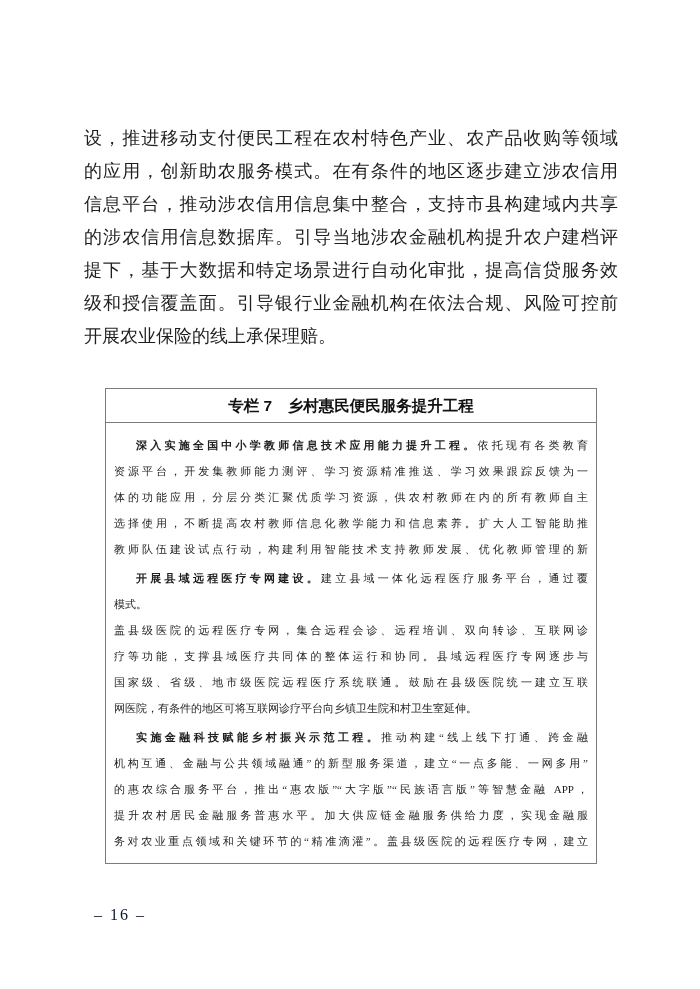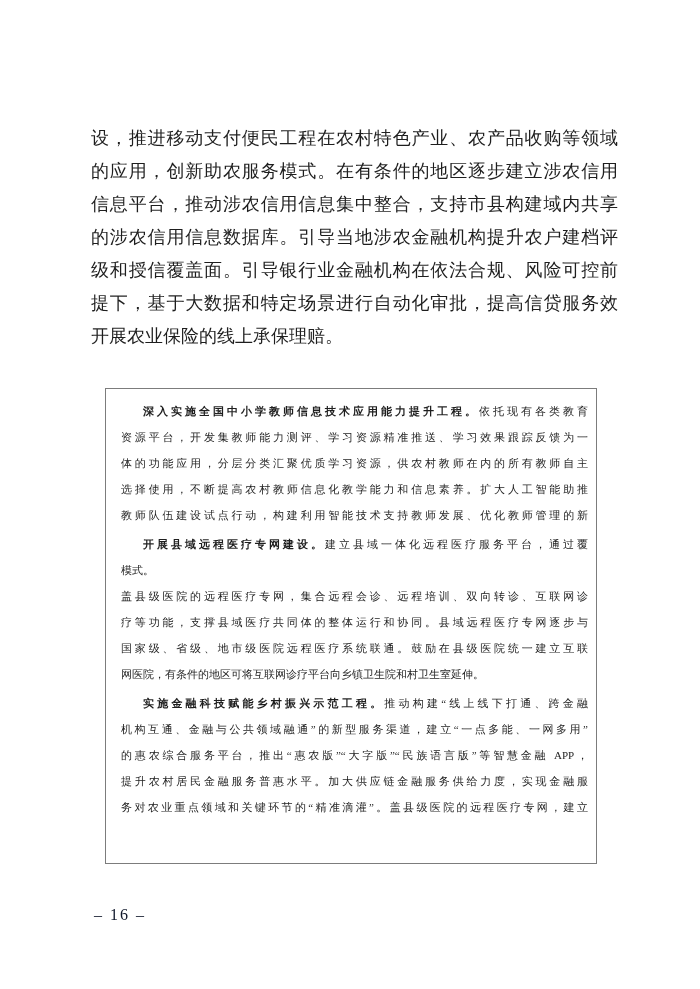--- a/index.html
+++ b/index.html
@@ -17,21 +17,20 @@
     position: absolute;
     top: 122px;
     left: 84px;
     width: 534px;
     font-size: 18px;
     line-height: 33px;
   }
   .line {
     text-align: justify;
     text-align-last: left;
-    margin-left: 7px;
   }
   .line.j { text-align-last: justify; }
   .line.indent { text-indent: 2em; margin-top: 3px; }
   .lead { font-weight: bold; }
   .panel {
     position: absolute;
     top: 388px;
     left: 105px;
     width: 492px;
     height: 476px;
@@ -66,26 +65,27 @@
 </head>
 <body>
 
 <div class="page">
 
   <div class="body-text" id="body-lines">
       <div class="line j"><span>设，推进移动支付便民工程在农村特色产业、农产品收购等领域</span></div>
       <div class="line j"><span>的应用，创新助农服务模式。在有条件的地区逐步建立涉农信用</span></div>
       <div class="line j"><span>信息平台，推动涉农信用信息集中整合，支持市县构建域内共享</span></div>
       <div class="line j"><span>的涉农信用信息数据库。引导当地涉农金融机构提升农户建档评</span></div>
+      <div class="line j"><span>提下，基于大数据和特定场景进行自动化审批，提高信贷服务效</span></div>
       <div class="line j"><span>级和授信覆盖面。引导银行业金融机构在依法合规、风险可控前</span></div>
-      <div class="line j"><span>提下，基于大数据和特定场景进行自动化审批，提高信贷服务效</span></div>
       <div class="line"><span>开展农业保险的线上承保理赔。</span></div>
     </div>
 
   <div class="panel">
+    <div class="panel-title">专栏 7　乡村惠民便民服务提升工程</div>
     <div class="panel-content" id="panel-lines">
         <div class="line j indent"><span class="lead">深入实施全国中小学教师信息技术应用能力提升工程。</span><span>依托现有各类教育</span></div>
         <div class="line j"><span>资源平台，开发集教师能力测评、学习资源精准推送、学习效果跟踪反馈为一</span></div>
         <div class="line j"><span>体的功能应用，分层分类汇聚优质学习资源，供农村教师在内的所有教师自主</span></div>
         <div class="line j"><span>选择使用，不断提高农村教师信息化教学能力和信息素养。扩大人工智能助推</span></div>
         <div class="line j"><span>教师队伍建设试点行动，构建利用智能技术支持教师发展、优化教师管理的新</span></div>
         <div class="line j indent"><span class="lead">开展县域远程医疗专网建设。</span><span>建立县域一体化远程医疗服务平台，通过覆</span></div>
         <div class="line"><span>模式。</span></div>
         <div class="line j"><span>盖县级医院的远程医疗专网，集合远程会诊、远程培训、双向转诊、互联网诊</span></div>
         <div class="line j"><span>疗等功能，支撑县域医疗共同体的整体运行和协同。县域远程医疗专网逐步与</span></div>

